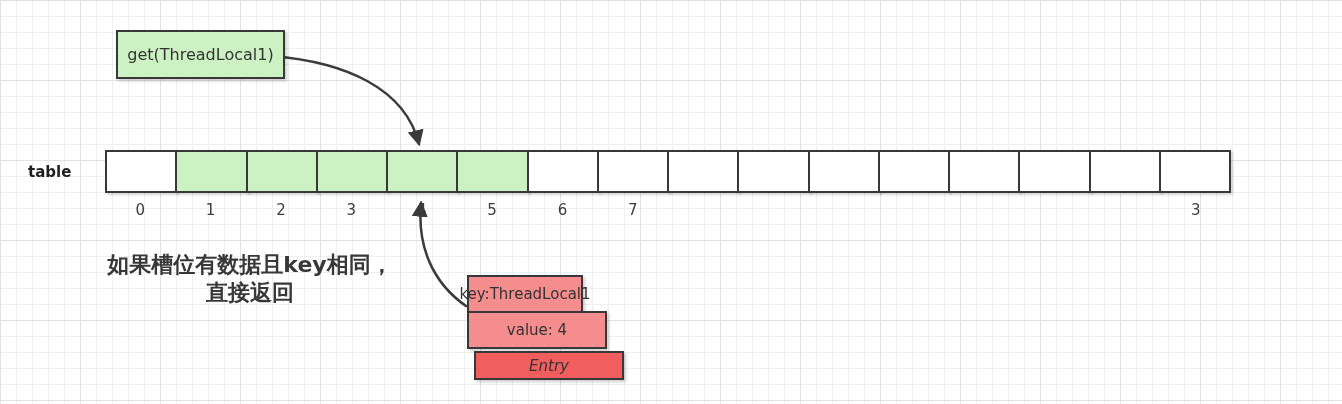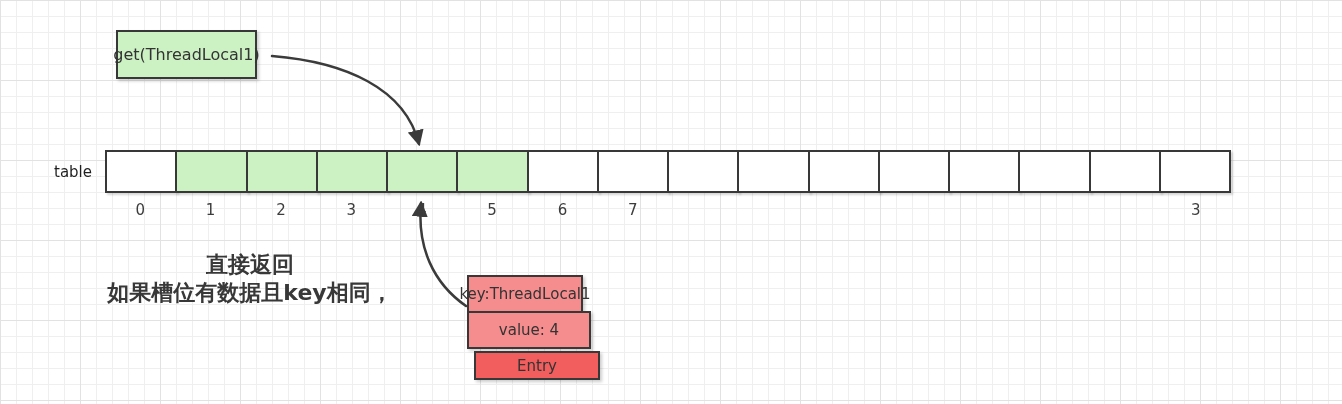--- a/index.html
+++ b/index.html
@@ -24,31 +24,31 @@
     border: 2px solid var(--border, #383838);
     display: flex;
     align-items: center;
     justify-content: center;
     color: #333333;
     box-shadow: 2px 2px 3px rgba(0,0,0,0.20);
   }
 
   .call-box {
     left: 116px; top: 30px;
-    width: 141px; height: 49px;
+    width: 169px; height: 49px;
     background: var(--green-fill, #ccf2c4);
     font-size: 16px;
   }
 
   .table-label {
     position: absolute;
     left: 28px; top: 163px;
     width: 64px;
-    text-align: right;
-    font-weight: normal;
+    text-align: left;
+    font-weight: bold;
     font-size: 15px;
     color: #1f1f1f;
   }
 
   .table-row {
     position: absolute;
     left: 105px; top: 150px;
     width: 1126px; height: 43px;
     display: flex;
   }
@@ -81,22 +81,22 @@
     left: 95px; top: 251px;
     width: 310px;
     text-align: center;
     font-weight: bold;
     font-size: 22px;
     line-height: 28px;
     color: #383838;
   }
 
   .entry-key   { left: 467px; top: 275px; width: 116px; height: 38px; background: var(--salmon-fill, #f58c8d); font-size: 15px; }
-  .entry-value { left: 467px; top: 311px; width: 124px; height: 38px; background: var(--salmon-fill, #f58c8d); font-size: 15px; }
-  .entry-tag   { left: 474px; top: 351px; width: 126px; height: 29px; background: var(--red-fill,    #f25e5e); font-size: 15px; }
+  .entry-value { left: 467px; top: 311px; width: 140px; height: 38px; background: var(--salmon-fill, #f58c8d); font-size: 15px; }
+  .entry-tag   { left: 474px; top: 351px; width: 150px; height: 29px; background: var(--red-fill,    #f25e5e); font-size: 15px; font-style: italic; }
 
   .arrow-layer {
     position: absolute;
     left: 0; top: 0;
     width: 1342px; height: 404px;
     pointer-events: none;
   }
 </style>
 </head>
 <body>
@@ -151,22 +151,22 @@
       <div class="idx"></div>
       <div class="idx"></div>
       <div class="idx"></div>
       <div class="idx"></div>
       <div class="idx"></div>
       <div class="idx"></div>
       <div class="idx">3</div>
     </div>
 
   <div class="annotation">
+    <div>如果槽位有数据且key相同，</div>
     <div>直接返回</div>
-    <div>如果槽位有数据且key相同，</div>
   </div>
 
   <div class="node entry-key">
     <span>key:ThreadLocal1</span>
   </div>
   <div class="node entry-value">
     <span>value: 4</span>
   </div>
   <div class="node entry-tag">
     <span>Entry</span>

